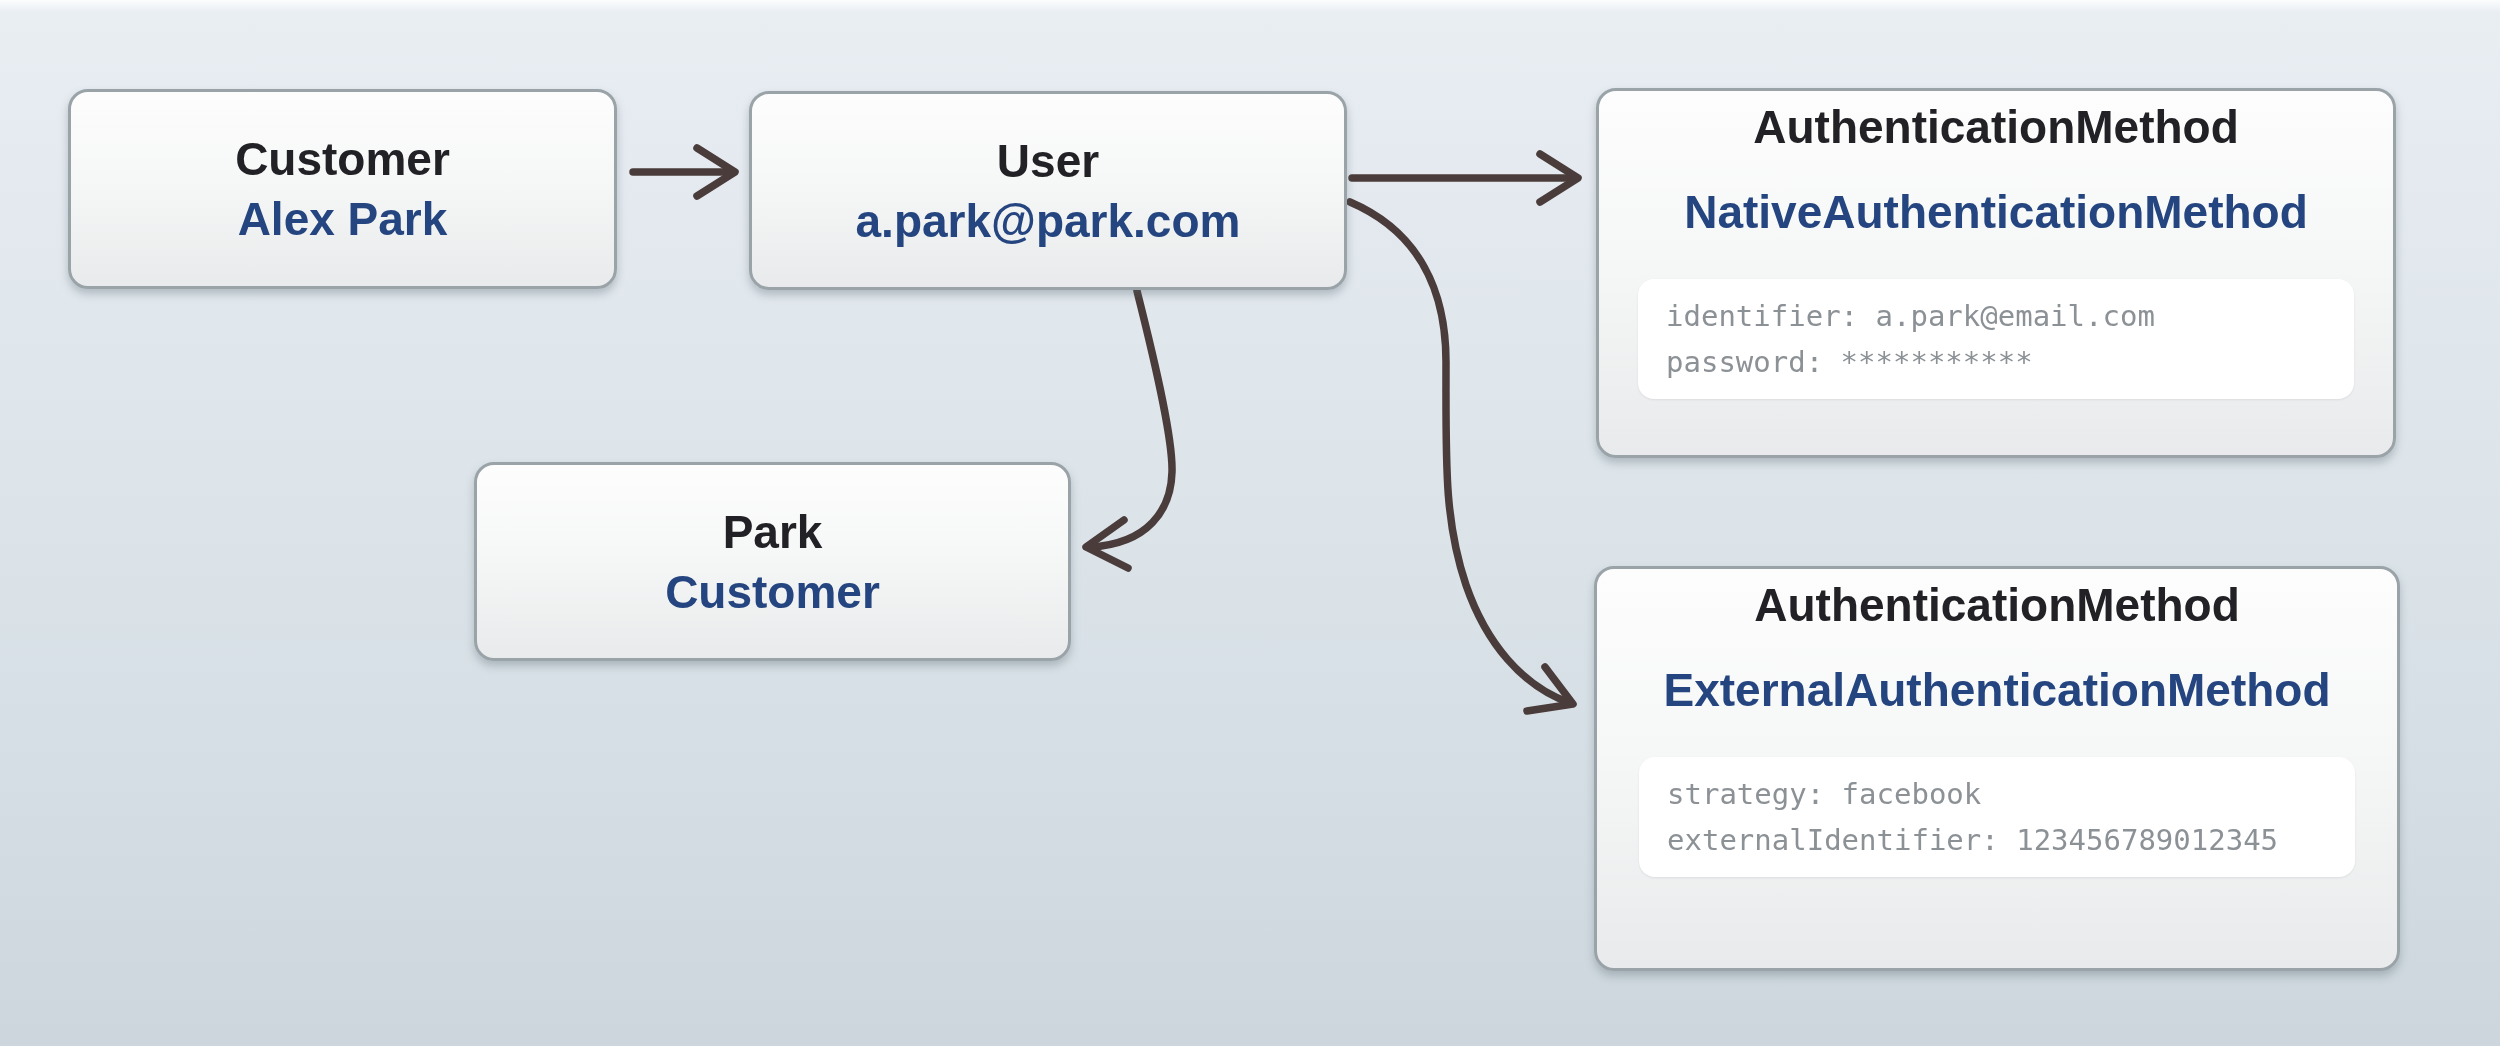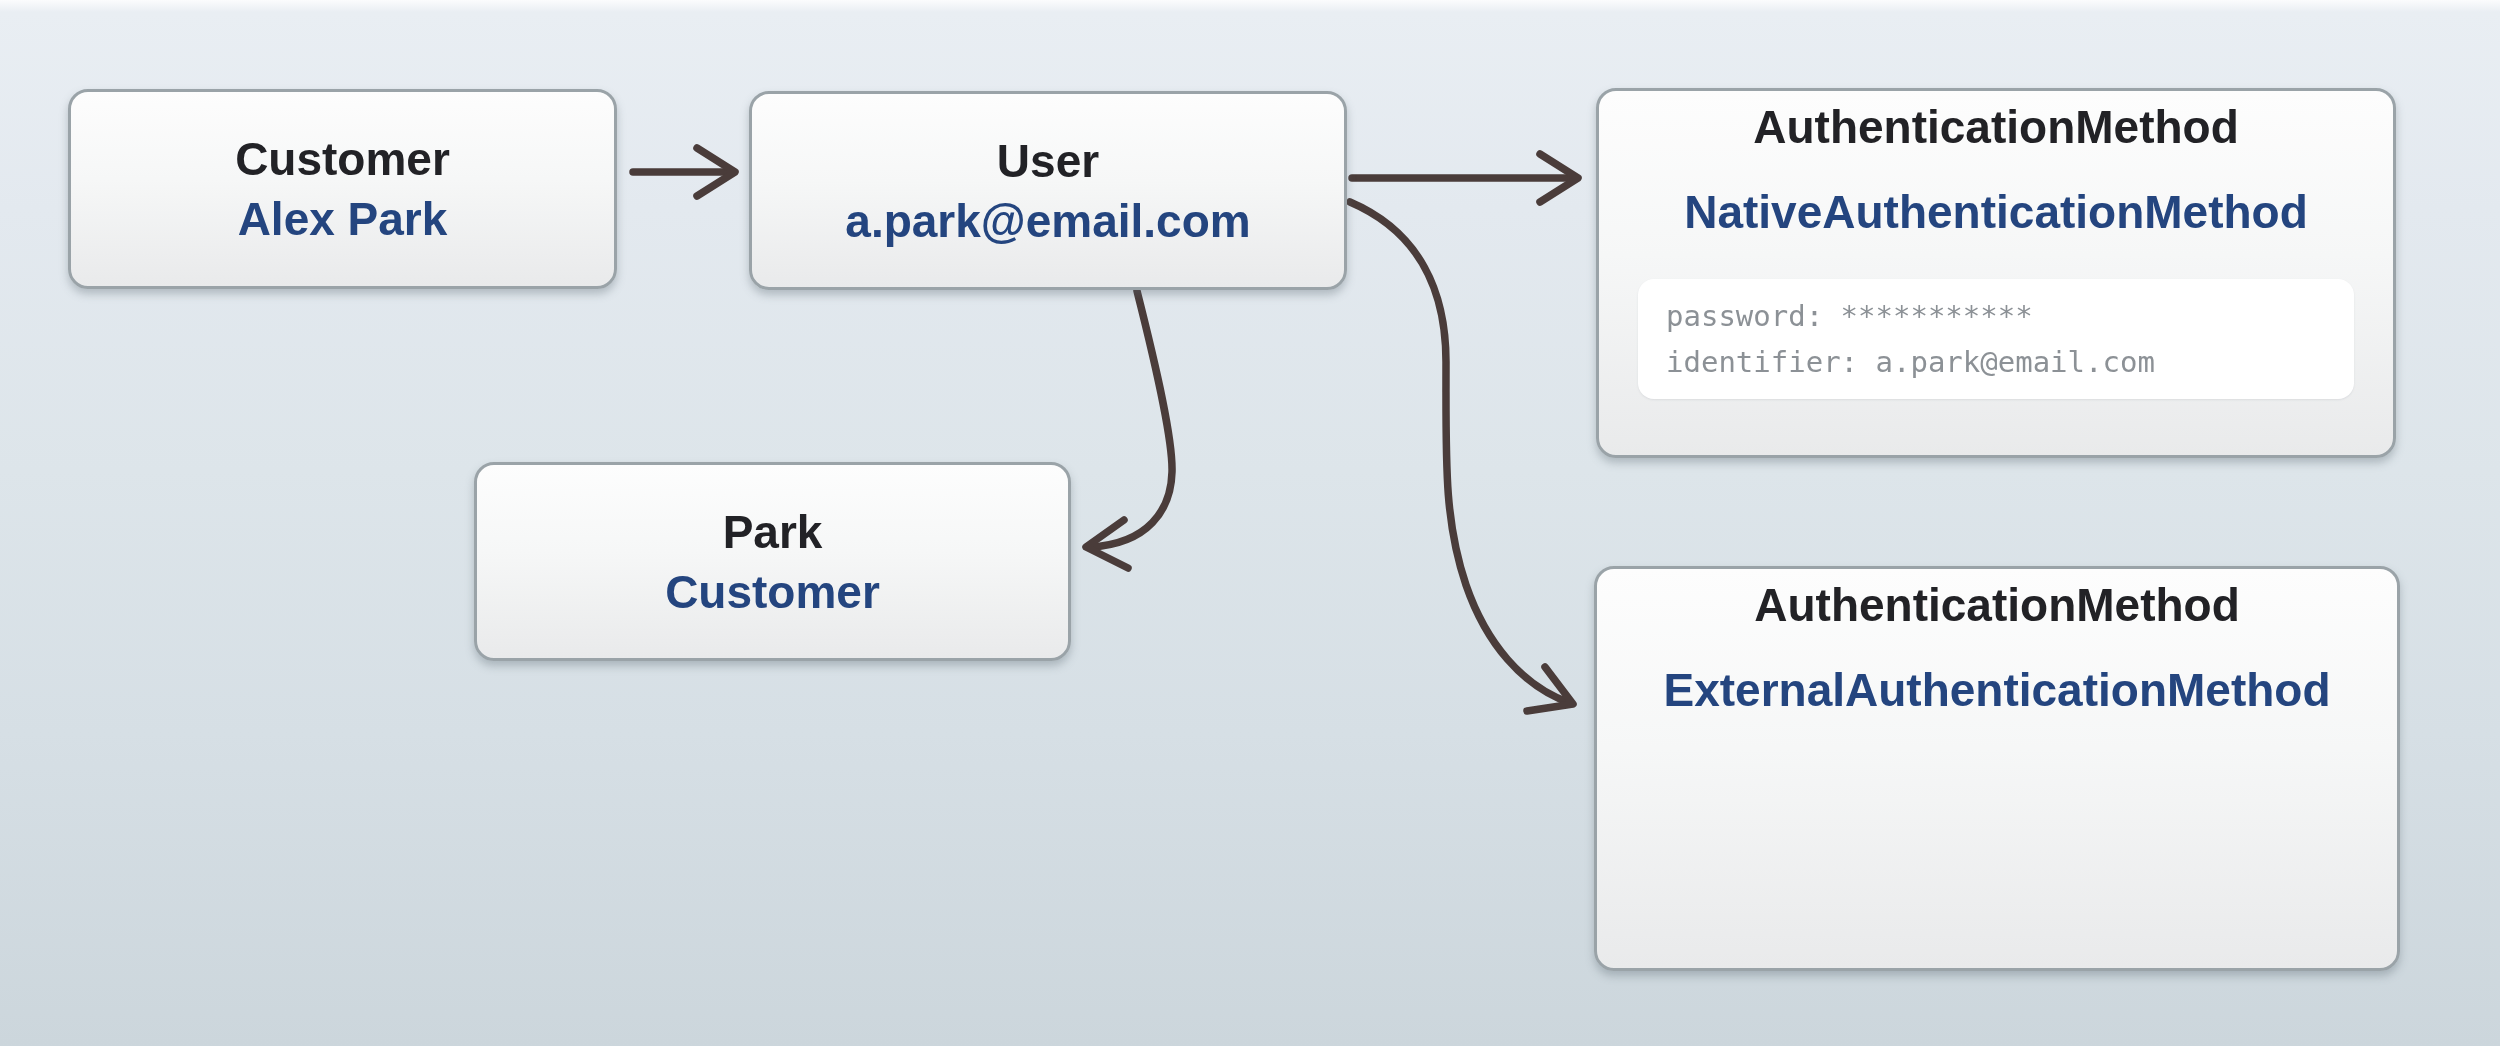--- a/index.html
+++ b/index.html
@@ -74,35 +74,39 @@
     </g>
   </svg>
 
   <div class="ebox simple" style="left:68px;top:89px;width:549px;height:200px">
     <div class="etitle">Customer</div>
     <div class="evalue">Alex Park</div>
   </div>
 
   <div class="ebox simple" style="left:749px;top:91px;width:598px;height:199px">
     <div class="etitle">User</div>
-    <div class="evalue">a.park@email.com</div>
+    <div class="evalue">a.park@park.com</div>
   </div>
 
   <div class="ebox simple" style="left:474px;top:462px;width:597px;height:199px">
     <div class="etitle">Park</div>
     <div class="evalue">Customer</div>
   </div>
 
   <div class="ebox auth" style="left:1596px;top:88px;width:800px;height:370px">
     <div class="etitle">AuthenticationMethod</div>
     <div class="evalue">NativeAuthenticationMethod</div>
     <div class="codebox">
+      <div class="codeline">identifier: a.park@email.com</div>
       <div class="codeline">password: ***********</div>
-      <div class="codeline">identifier: a.park@email.com</div>
     </div>
   </div>
 
   <div class="ebox auth" style="left:1594px;top:566px;width:806px;height:405px">
     <div class="etitle">AuthenticationMethod</div>
     <div class="evalue">ExternalAuthenticationMethod</div>
+    <div class="codebox">
+      <div class="codeline">strategy: facebook</div>
+      <div class="codeline">externalIdentifier: 123456789012345</div>
+    </div>
   </div>
 
 </div>
 
 </body></html>

